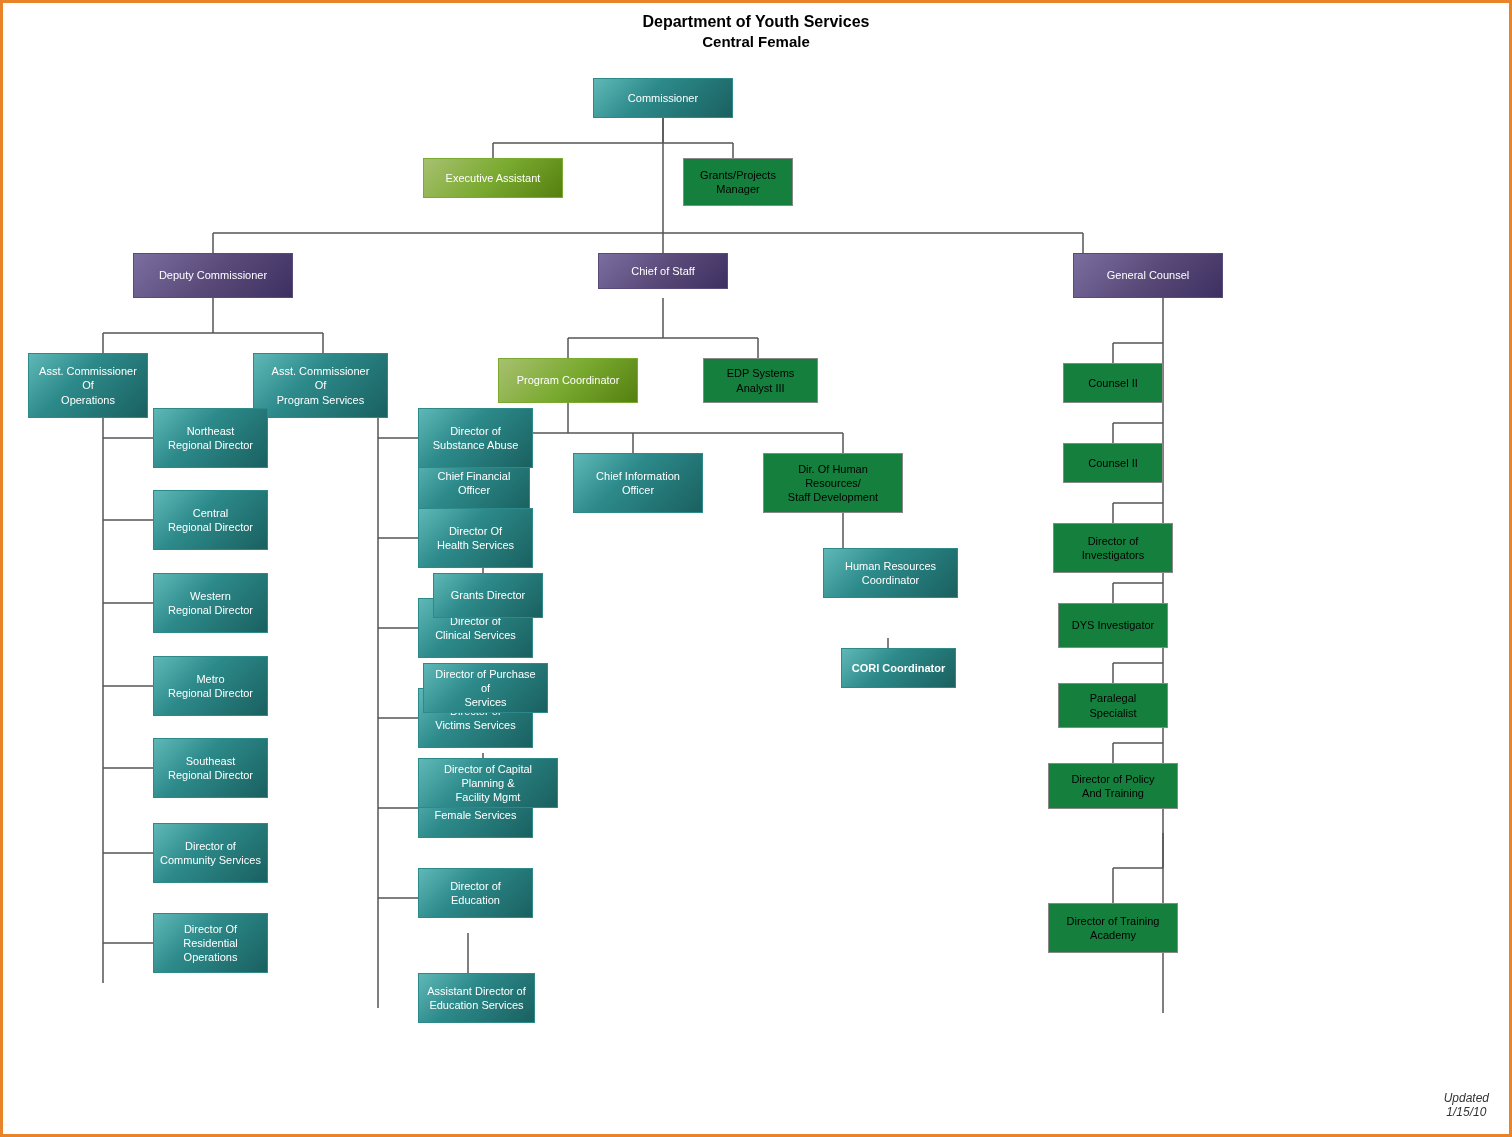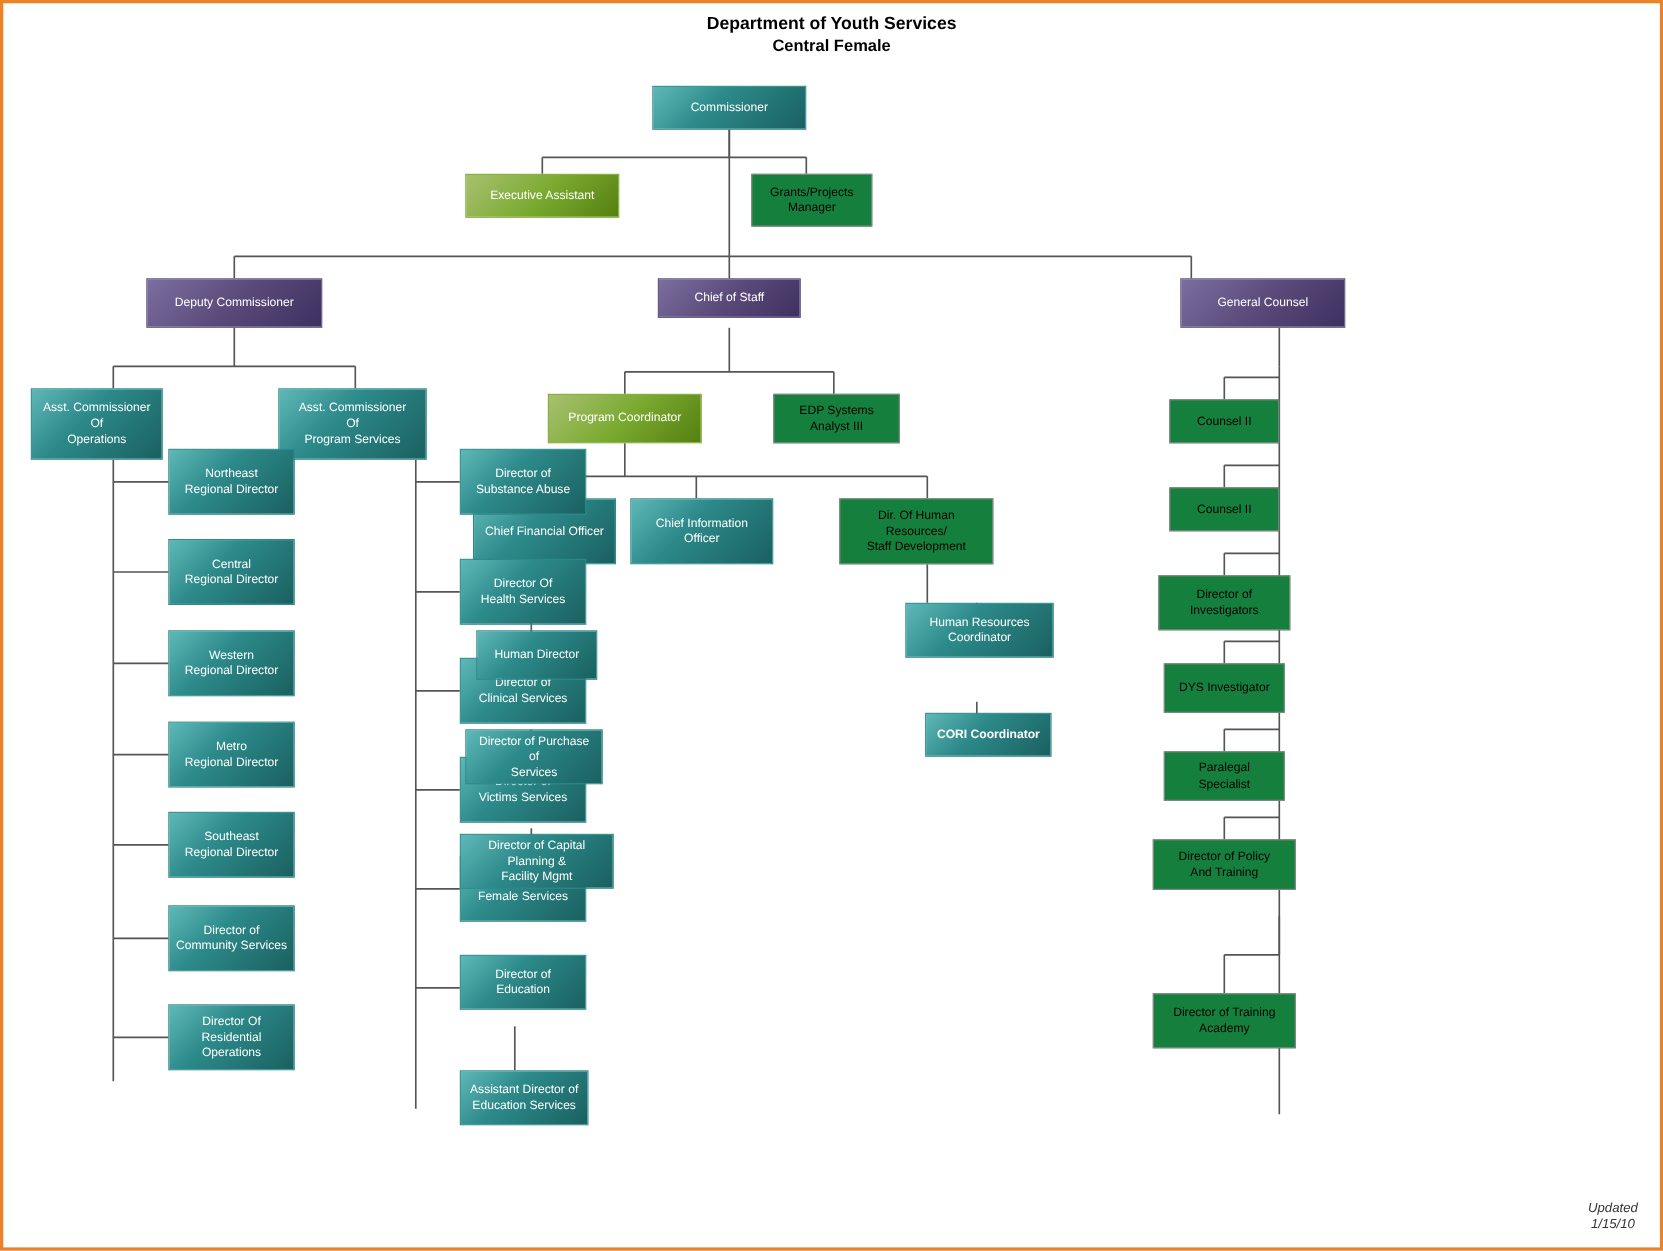--- a/index.html
+++ b/index.html
@@ -219,21 +219,21 @@
 Of
 Operations</span>
   </div>
 
   <div class="node node-teal" style="left:250px; top:350px; width:135px; height:65px;">
     <span style="white-space:pre-line;">Asst. Commissioner
 Of
 Program Services</span>
   </div>
 
-  <div class="node node-teal" style="left:415px; top:450px; width:130px; height:60px;margin-left:12px;">
+  <div class="node node-teal" style="left:415px; top:450px; width:112px; height:60px;">
     <span>Chief Financial Officer</span>
   </div>
 
   <div class="node node-teal" style="left:570px; top:450px; width:130px; height:60px;">
     <span>Chief Information Officer</span>
   </div>
 
   <div class="node node-plain" style="left:760px; top:450px; width:140px; height:60px;">
     <span style="white-space:pre-line;">Dir. Of Human Resources/
 Staff Development</span>
@@ -302,21 +302,21 @@
   <div class="node node-teal" style="left:415px; top:865px; width:115px; height:50px;">
     <span>Director of Education</span>
   </div>
 
   <div class="node node-teal" style="left:415px; top:970px; width:117px; height:50px;">
     <span style="white-space:pre-line;">Assistant Director of
 Education Services</span>
   </div>
 
   <div class="node node-teal" style="left:430px; top:570px; width:110px; height:45px;">
-    <span>Human Director</span>
+    <span>Grants Director</span>
   </div>
 
   <div class="node node-teal" style="left:420px; top:660px; width:125px; height:50px;">
     <span style="white-space:pre-line;">Director of Purchase of
 Services</span>
   </div>
 
   <div class="node node-teal" style="left:415px; top:755px; width:140px; height:50px;">
     <span style="white-space:pre-line;">Director of Capital Planning &amp;
 Facility Mgmt</span>

